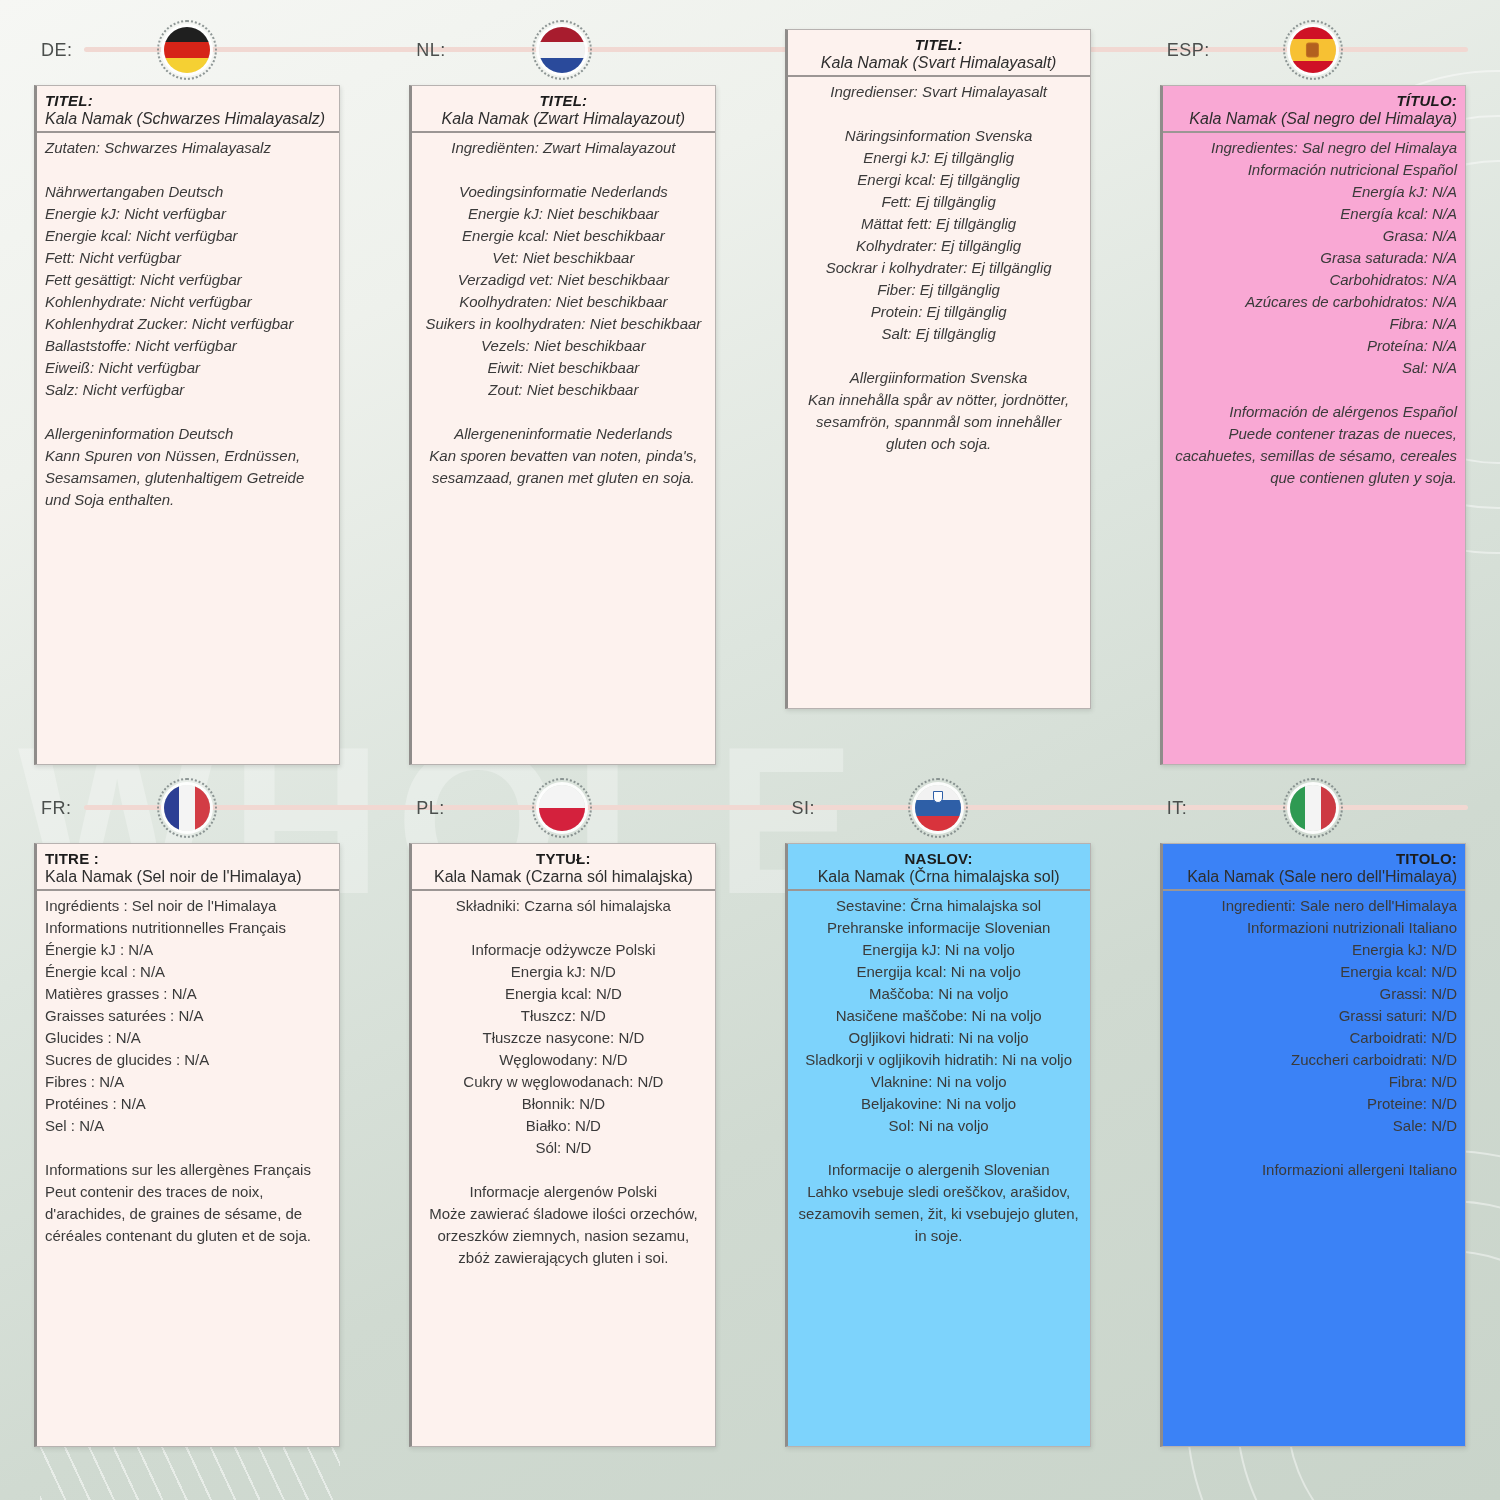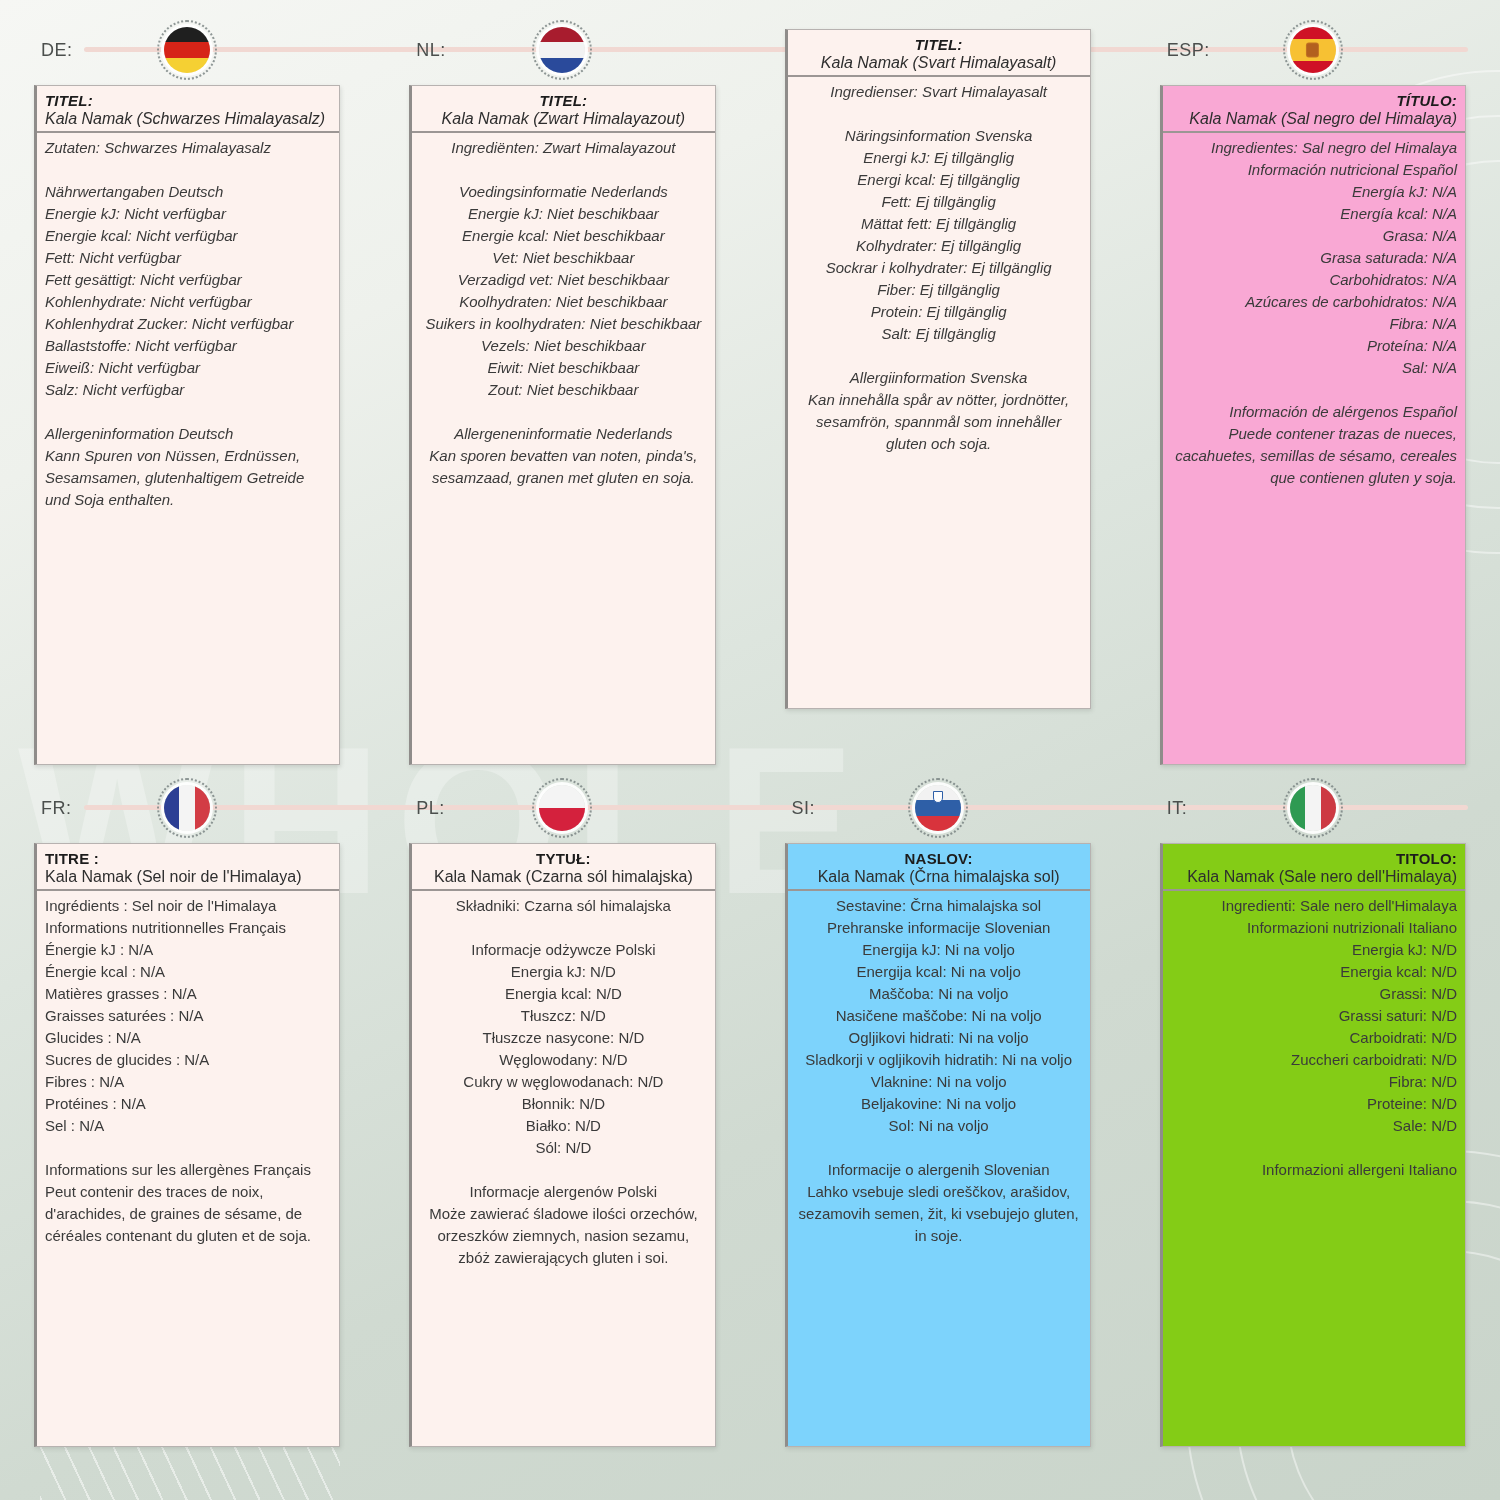--- a/index.html
+++ b/index.html
@@ -318,21 +318,21 @@
     </article>
   </section>
 
   <section class="panel">
     <header class="panel-header">
       <span class="lang-label">IT:</span>
       <span class="flag-wrap">
         <span class="flag flag-it"></span>
       </span>
     </header>
-    <article class="card align-right" style="background: #84cc16;">
+    <article class="card align-right" style="background: #3b82f6;">
       <div class="title-block">
         <div class="title-label">TITOLO:</div>
         <div class="title-text">Kala Namak (Sale nero dell'Himalaya)</div>
       </div>
       <div class="card-body">
             <div class="line">Ingredienti: Sale nero dell'Himalaya</div>
             <div class="line">Informazioni nutrizionali Italiano</div>
             <div class="line">Energia kJ: N/D</div>
             <div class="line">Energia kcal: N/D</div>
             <div class="line">Grassi: N/D</div>

